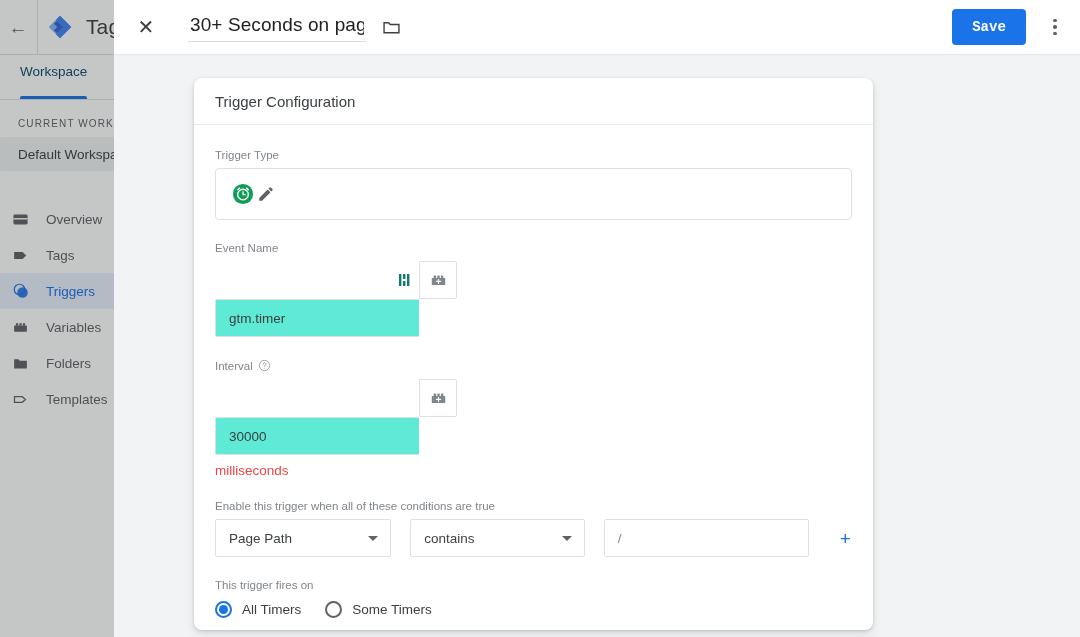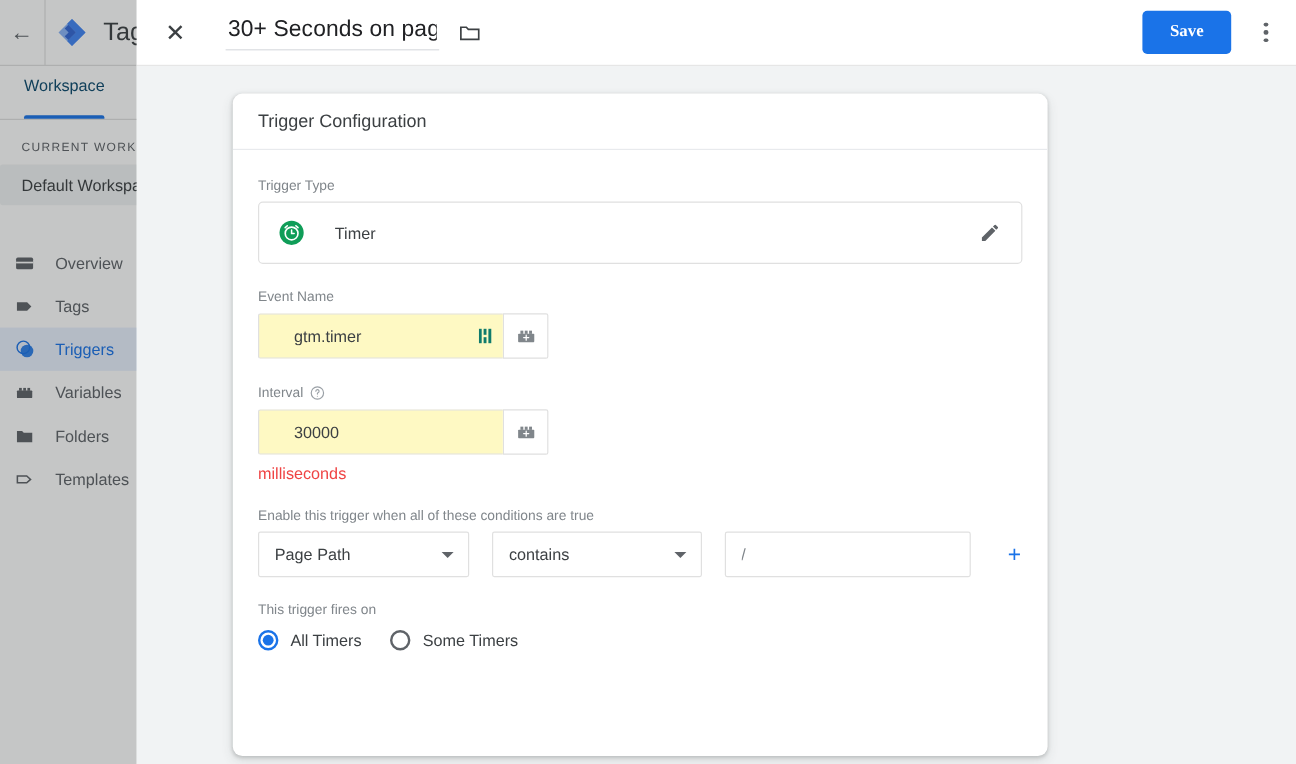--- a/index.html
+++ b/index.html
@@ -85,21 +85,21 @@
     border: none; border-bottom: 1px solid #dadce0; outline: none;
     background: transparent; padding: 2px 2px 5px 2px; width: 178px;
     font-family: "Liberation Sans", sans-serif;
   }
   .folder-btn { width: 26px; height: 26px; margin-left: 12px; display: flex; align-items: center; justify-content: center; }
   .topbar-spacer { flex: 1; }
   .save-btn {
     height: 36px; min-width: 74px; padding: 0 20px;
     background: #1a73e8; color: #ffffff; font-size: 14px; font-weight: bold;
     border: none; border-radius: 4px; cursor: pointer;
-    font-family: Liberation Serif, serif;
+    font-family: Liberation Mono, monospace;
   }
   .kebab {
     width: 30px; height: 44px; margin: 0 10px 0 14px;
     display: flex; flex-direction: column; align-items: center; justify-content: center; gap: 3px;
   }
   .kebab i { width: 3.5px; height: 3.5px; border-radius: 50%; background: #5f6368; display: block; }
 
   
   .modal-body { position: absolute; left: 114px; top: 55px; width: 966px; bottom: 0; background: #f1f3f4; }
 
@@ -130,22 +130,22 @@
   }
   .tt-icon { width: 22px; height: 22px; flex: 0 0 22px; }
   .tt-name { font-size: 13.5px; color: #3c4043; margin-left: 25px; flex: 1; }
   .pencil-btn { width: 24px; height: 24px; display: flex; align-items: center; justify-content: center; }
 
   
   .input-row { display: flex; align-items: stretch; }
   .txt-input {
     height: 38px; border: 1px solid #e0e0e0; border-right: none;
     border-radius: 2px 0 0 2px; outline: none;
-    font-size: 13.5px; color: #3c4043; padding: 0 30px 0 29px;
-    font-family: "Liberation Sans", sans-serif; background: #fef9c3;
+    font-size: 13.5px; color: #3c4043; padding: 0 30px 0 13px;
+    font-family: "Liberation Sans", sans-serif; background: #5eead4; margin-top: 38px;
   }
   .input-box { position: relative; }
   .inline-ico {
     position: absolute; right: 8px; top: 0; height: 38px;
     display: flex; align-items: center;
   }
   .var-btn {
     width: 38px; height: 38px; border: 1px solid #e0e0e0;
     border-radius: 0 2px 2px 0; background: #fff;
     display: flex; align-items: center; justify-content: center;
@@ -315,21 +315,20 @@
       </div>
       <div class="trigger-type-box">
         <span class="tt-icon">
           <svg width="22" height="22" viewBox="0 0 24 24">
             <circle cx="12" cy="12" r="11" fill="#0f9d58"></circle>
             <circle cx="12" cy="12.6" r="5.8" fill="none" stroke="#ffffff" stroke-width="1.5"></circle>
             <path d="M12 9.5v3.2h2.3" fill="none" stroke="#ffffff" stroke-width="1.4" stroke-linecap="round"></path>
             <path d="M8.1 5.6 6.2 7.3M15.9 5.6l1.9 1.7" stroke="#ffffff" stroke-width="1.5" stroke-linecap="round"></path>
           </svg>
         </span>
-        <span class="tt-name">Timer</span>
         <span class="pencil-btn">
           <svg width="18" height="18" viewBox="0 0 24 24" fill="#5f6368">
             <path d="M3 17.2V21h3.8L18 9.8 14.2 6zM20.7 6.9a1 1 0 0 0 0-1.4l-2.2-2.2a1 1 0 0 0-1.4 0l-1.8 1.8L18.9 8.7z"></path>
           </svg>
         </span>
       </div>
 
       <div class="section-gap">
         <div class="field-label">
           <span>Event Name</span>

